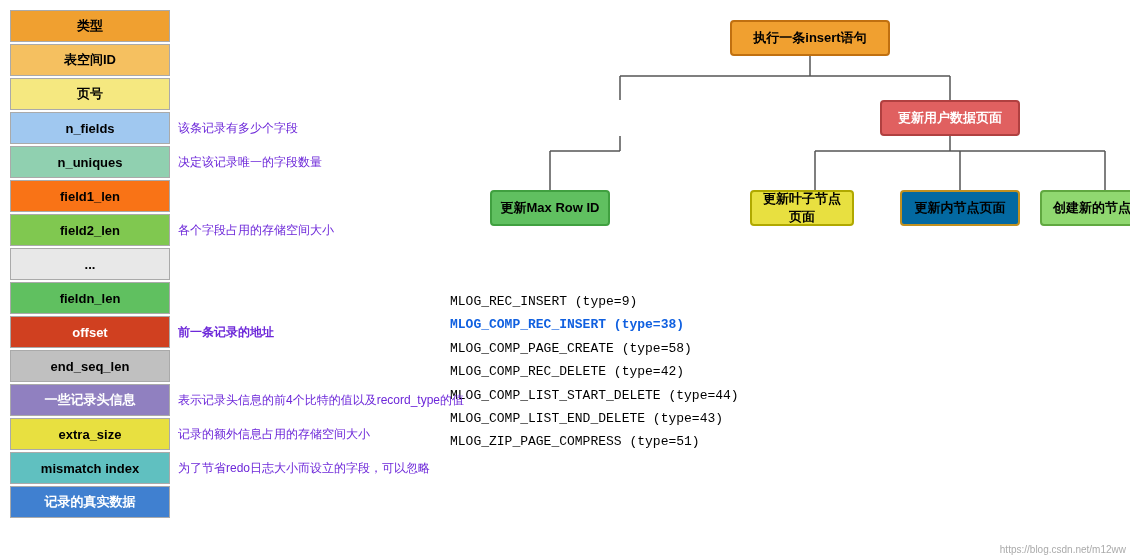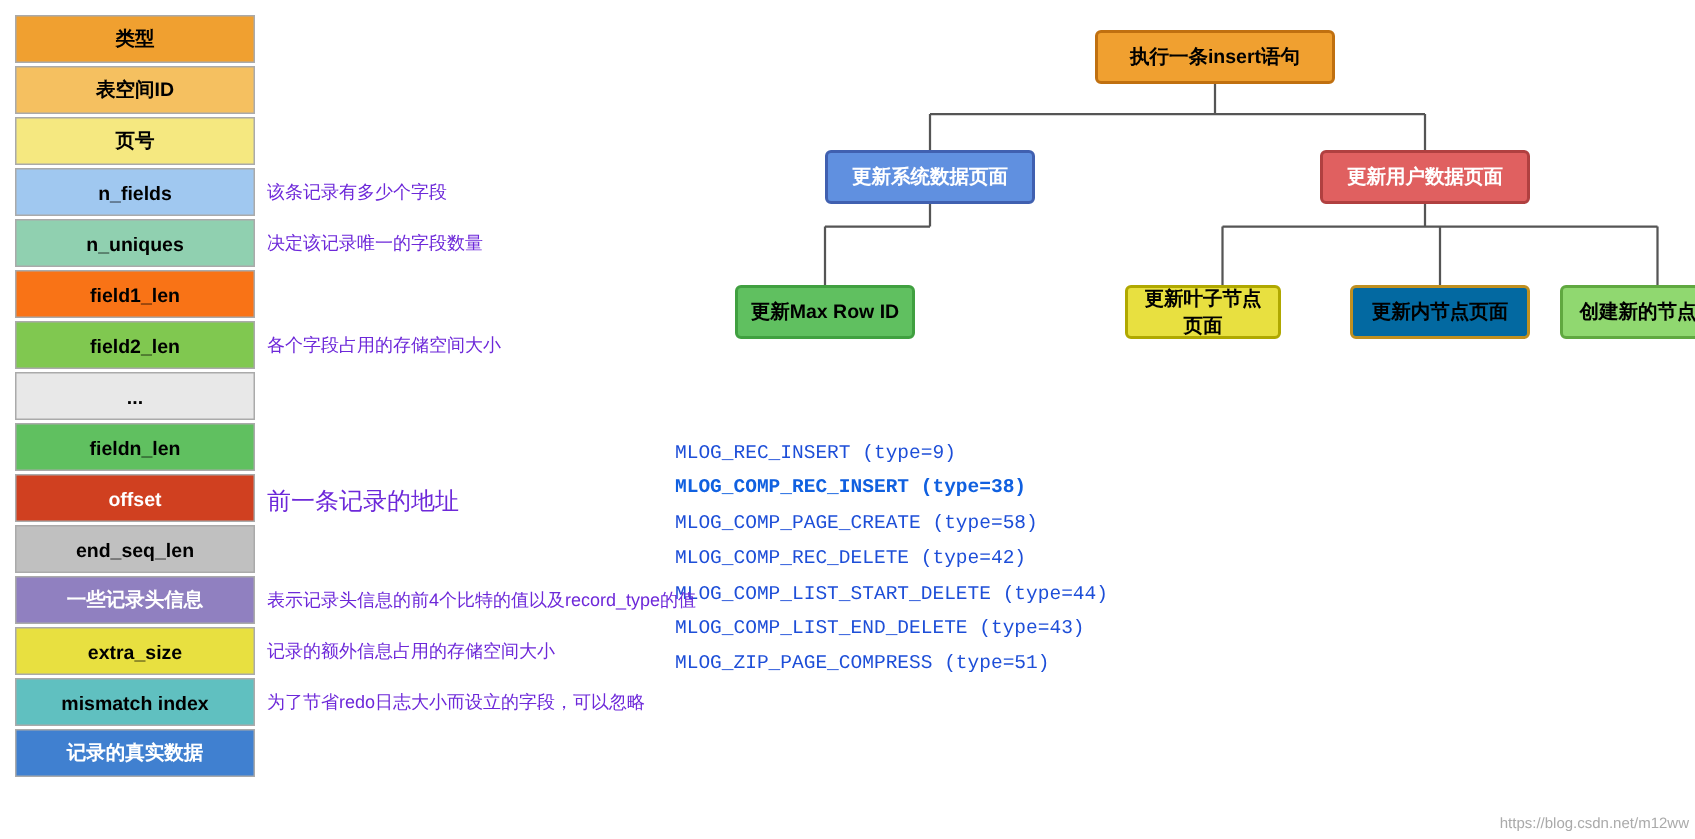--- a/index.html
+++ b/index.html
@@ -128,21 +128,21 @@
 
     
     .log-list {
       padding: 10px 0 0 10px;
     }
 
     .log-item {
       font-size: 13px;
       line-height: 1.8;
       font-family: 'Courier New', monospace;
-      color: #1d4ed8;
+      color: #000000;
     }
 
     .log-item.highlight {
       color: #1060e0;
       font-weight: bold;
     }
 
     
     .watermark {
       position: absolute;
@@ -174,21 +174,21 @@
         <div class="field-item f-purple">一些记录头信息</div>
         <div class="field-item f-yellow">extra_size</div>
         <div class="field-item f-cyan">mismatch index</div>
         <div class="field-item f-blue">记录的真实数据</div>
       </div>
     <div class="field-annotations">
 
     <div class="annotation-line" style="top: 110px; white-space: nowrap; font-size: 12px;">该条记录有多少个字段</div>
         <div class="annotation-line" style="top: 144px; white-space: nowrap; font-size: 12px;">决定该记录唯一的字段数量</div>
         <div class="annotation-line" style="top: 212px; white-space: nowrap; font-size: 12px;">各个字段占用的存储空间大小</div>
-        <div class="annotation-line" style="top: 314px; white-space: nowrap; font-size: 16px;">前一条记录的地址</div>
+        <div class="annotation-line" style="top: 314px; white-space: nowrap; font-size: 12px; font-weight: bold;">前一条记录的地址</div>
         <div class="annotation-line" style="top: 382px; white-space: nowrap; font-size: 12px;">表示记录头信息的前4个比特的值以及record_type的值</div>
         <div class="annotation-line" style="top: 416px; white-space: nowrap; font-size: 12px;">记录的额外信息占用的存储空间大小</div>
         <div class="annotation-line" style="top: 450px; white-space: nowrap; font-size: 12px;">为了节省redo日志大小而设立的字段，可以忽略</div>
       </div>
   </div>
 
   <div class="right-column">
     <div class="tree-area">
 
     <svg class="tree-lines" width="760" height="260">
@@ -199,21 +199,20 @@
           <line x1="180" y1="126" x2="180" y2="141" stroke="#555" stroke-width="1.5"></line>
           <line x1="180" y1="141" x2="110" y2="141" stroke="#555" stroke-width="1.5"></line>
           <line x1="110" y1="141" x2="110" y2="180" stroke="#555" stroke-width="1.5"></line>
           <line x1="510" y1="126" x2="510" y2="141" stroke="#555" stroke-width="1.5"></line>
           <line x1="375" y1="141" x2="665" y2="141" stroke="#555" stroke-width="1.5"></line>
           <line x1="375" y1="141" x2="375" y2="180" stroke="#555" stroke-width="1.5"></line>
           <line x1="520" y1="141" x2="520" y2="180" stroke="#555" stroke-width="1.5"></line>
           <line x1="665" y1="141" x2="665" y2="180" stroke="#555" stroke-width="1.5"></line>
         </svg>
         <div class="tree-node node-orange" style="left: 290px; top: 10px; width: 160px; height: 36px; font-size: 13px;">执行一条insert语句</div>
-        <div class="tree-node node-blue" style="left: 110px; top: 90px; width: 140px; height: 36px; font-size: 13px;">更新系统数据页面</div>
         <div class="tree-node node-red" style="left: 440px; top: 90px; width: 140px; height: 36px; font-size: 13px;">更新用户数据页面</div>
         <div class="tree-node node-green" style="left: 50px; top: 180px; width: 120px; height: 36px; font-size: 13px;">更新Max Row ID</div>
         <div class="tree-node node-yellow" style="left: 310px; top: 180px; width: 104px; height: 36px; font-size: 13px;">更新叶子节点页面</div>
         <div class="tree-node node-light-orange" style="left: 460px; top: 180px; width: 120px; height: 36px; font-size: 13px;">更新内节点页面</div>
         <div class="tree-node node-light-green" style="left: 600px; top: 180px; width: 130px; height: 36px; font-size: 13px;">创建新的节点页面</div>
       </div>
     <div class="log-list">
 
     <div class="log-item">MLOG_REC_INSERT  (type=9)</div>
         <div class="log-item highlight">MLOG_COMP_REC_INSERT  (type=38)</div>

